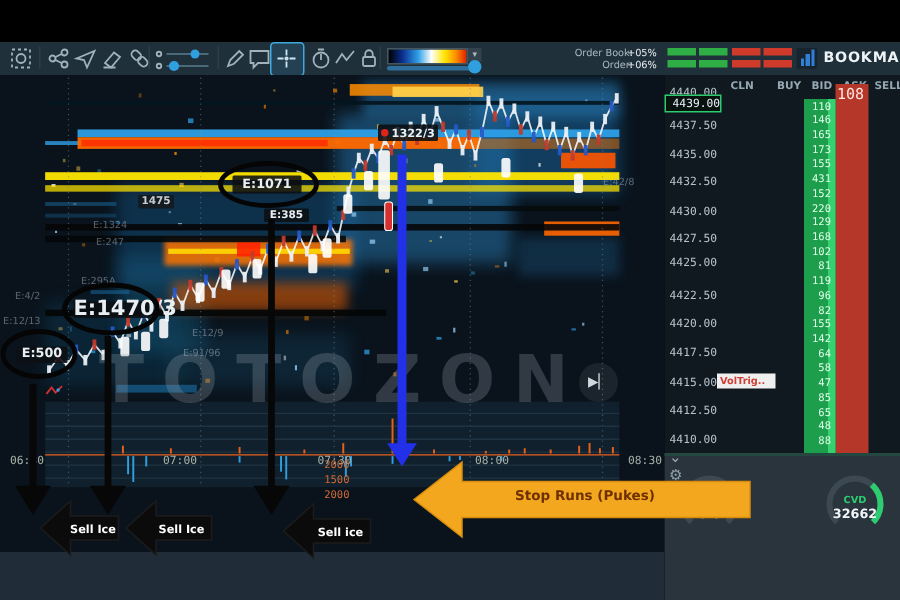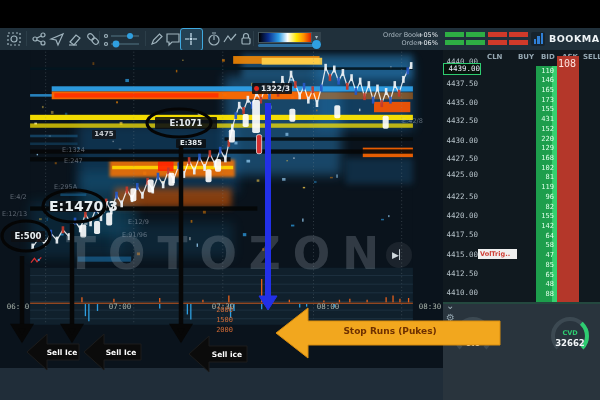--- a/index.html
+++ b/index.html
@@ -416,21 +416,21 @@
       <polyline points="1,296 5,291 8,295 13,290" stroke="#d63031" fill="none" stroke-width="1.4"></polyline>
       <circle cx="10" cy="293" r="1.3" fill="#2f9fe0"></circle>
     </g>
   </svg>
 
   <div id="watermark">TOTOZON</div>
 
   <div class="chip" style="left:252px;top:33px;width:40px;height:11px;font-size:7.5px;line-height:11px"><span style="display:inline-block;width:5px;height:5px;border-radius:50%;background:#e02418;margin-right:2px"></span><span>1322/3</span></div>
   <div class="chip" style="left:92px;top:80px;width:24px;height:9px;font-size:7px;line-height:9px;color:#c8cdd2;background:rgba(20,24,28,.85)">1475</div>
   <div class="chip" style="left:176px;top:89px;width:30px;height:9px;font-size:7px;line-height:9px">E:385</div>
-  <div class="chip" style="left:155px;top:67px;width:62px;height:12px;font-size:8.5px;line-height:12px">E:1071</div>
+  <div class="chip" style="left:155px;top:67px;width:46px;height:12px;font-size:8.5px;line-height:12px">E:1071</div>
   <div class="chip" style="left:49px;top:151px;width:52px;height:11px;font-size:14px;line-height:11px">E:1470/3</div>
   <div class="chip" style="left:11px;top:181px;width:34px;height:11px;font-size:8.5px;line-height:11px">E:500</div>
   <div id="play-marker">▶▏</div>
   <div id="time-labels">
       <div class="tlabel" style="left: 18px;">06:30</div>
       <div class="tlabel" style="left: 120px;">07:00</div>
       <div class="tlabel" style="left: 223px;">07:30</div>
       <div class="tlabel" style="left: 328px;">08:00</div>
       <div class="tlabel" style="left: 430px;">08:30</div>
     </div>

